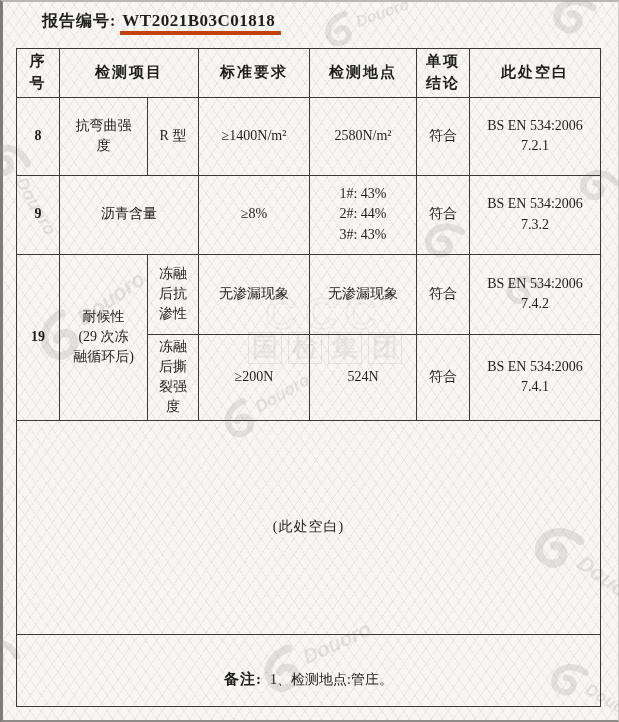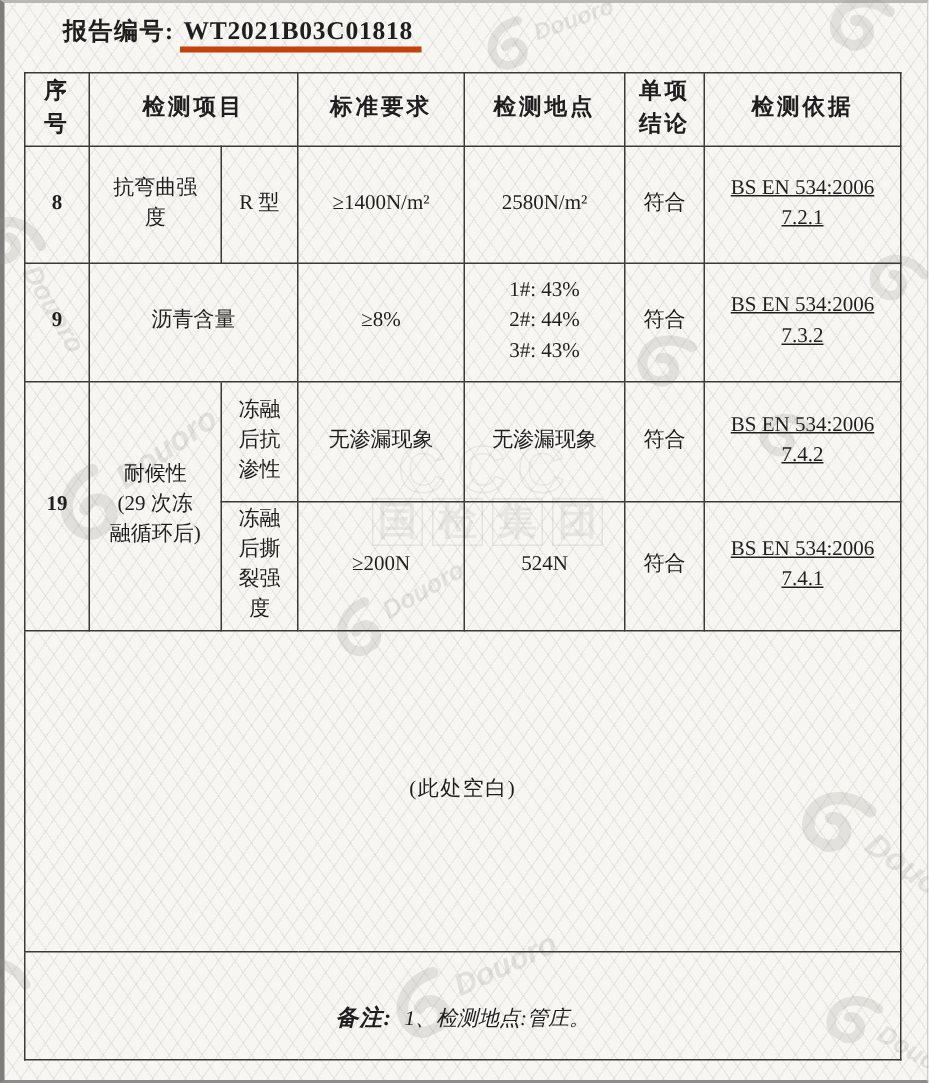--- a/index.html
+++ b/index.html
@@ -75,23 +75,23 @@
   }
   table.report th{font-weight:bold;font-size:15px;letter-spacing:2px;}
   .h-header{height:44px;}
   .h-r8{height:78px;}
   .h-r9{height:79px;}
   .h-r10a{height:80px;}
   .h-r10b{height:72px;}
   .h-blank{height:214px;}
   .h-remarks{height:72px;}
   .num-cell{font-weight:bold;font-size:16px;}
-  .basis-cell{font-size:14.5px;line-height:1.5;text-decoration:underline;}
+  .basis-cell{font-size:14.5px;line-height:1.5;}
   .blank-cell{text-align:left;vertical-align:top;padding:8px 10px;font-size:14px;letter-spacing:1px;}
-  .remarks-cell{text-align:left;vertical-align:top;padding:14px 10px;font-size:14px;font-style:italic;}
+  .remarks-cell{text-align:left;vertical-align:top;padding:14px 10px;font-size:14px;}
   .remarks-label{font-weight:bold;font-size:15px;letter-spacing:1px;margin-right:8px;}
   .left-block{display:inline-block;text-align:right;}
 </style>
 </head>
 <body>
 
 <div class="page"></div>
 
 <div class="wm-layer">
   <span class="wm" style="left:330px;top:6px;transform:rotate(-20deg) scale(1.3);">
@@ -189,21 +189,21 @@
   </colgroup>
   <tbody>
       <tr class="h-header">
     <th>序
 号</th>
     <th colspan="2">检测项目</th>
     <th>标准要求</th>
     <th>检测地点</th>
     <th>单项
 结论</th>
-    <th>检测依据</th>
+    <th>此处空白</th>
   </tr>
   <tr class="h-r8">
     <td class="num-cell">8</td>
     <td>抗弯曲强
 度</td>
     <td>R 型</td>
     <td>≥1400N/m²</td>
     <td>2580N/m²</td>
     <td>符合</td>
     <td class="basis-cell">BS EN 534:2006

